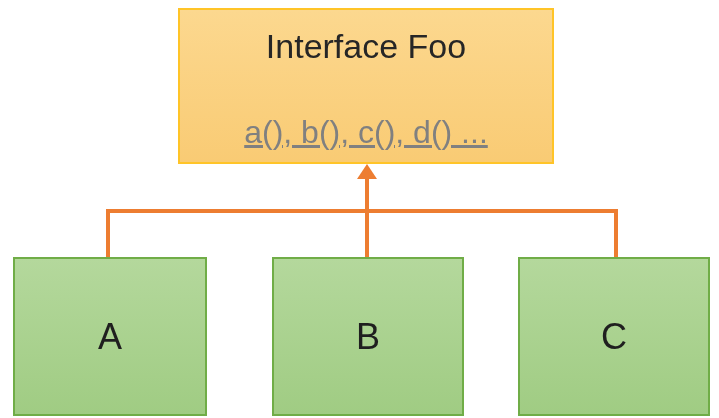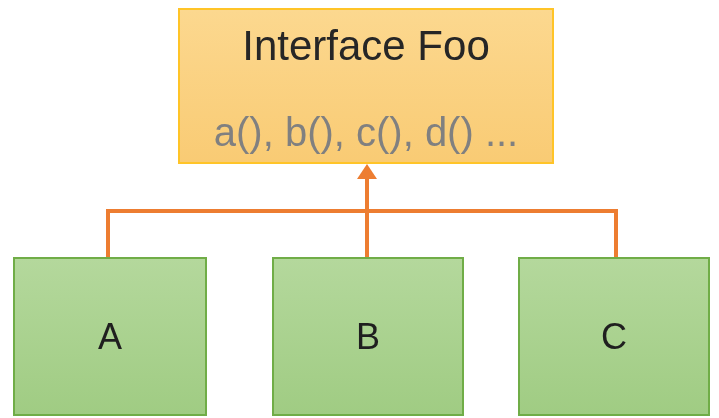--- a/index.html
+++ b/index.html
@@ -29,30 +29,31 @@
     position:absolute;
     left:178px;top:8px;
     width:372px;height:152px;
     background:linear-gradient(180deg,var(--interface-fill-top) 0%,var(--interface-fill-bottom) 100%);
     border:2px solid var(--interface-border);
     text-align:center;
   }
   .iface-title{
     position:absolute;
     left:0;right:0;top:16px;
-    font-size:42px;
+    font-size:34px;
     line-height:40px;
     color:var(--title-text);
   }
   .iface-methods{
     position:absolute;
     left:0;right:0;top:104px;
-    font-size:40px;
+    font-size:32px;
     line-height:36px;
     color:var(--methods-text);
+    text-decoration:underline;
   }
 
   
   .line{position:absolute;background:var(--connector);}
   .hline{left:106px;top:209px;width:512px;height:4px;}
   .vline{width:4px;}
   .v-left{left:106px;top:209px;height:48px;}
   .v-right{left:614px;top:209px;height:48px;}
   .v-mid{left:365px;top:176px;height:81px;}
   .arrowhead{

